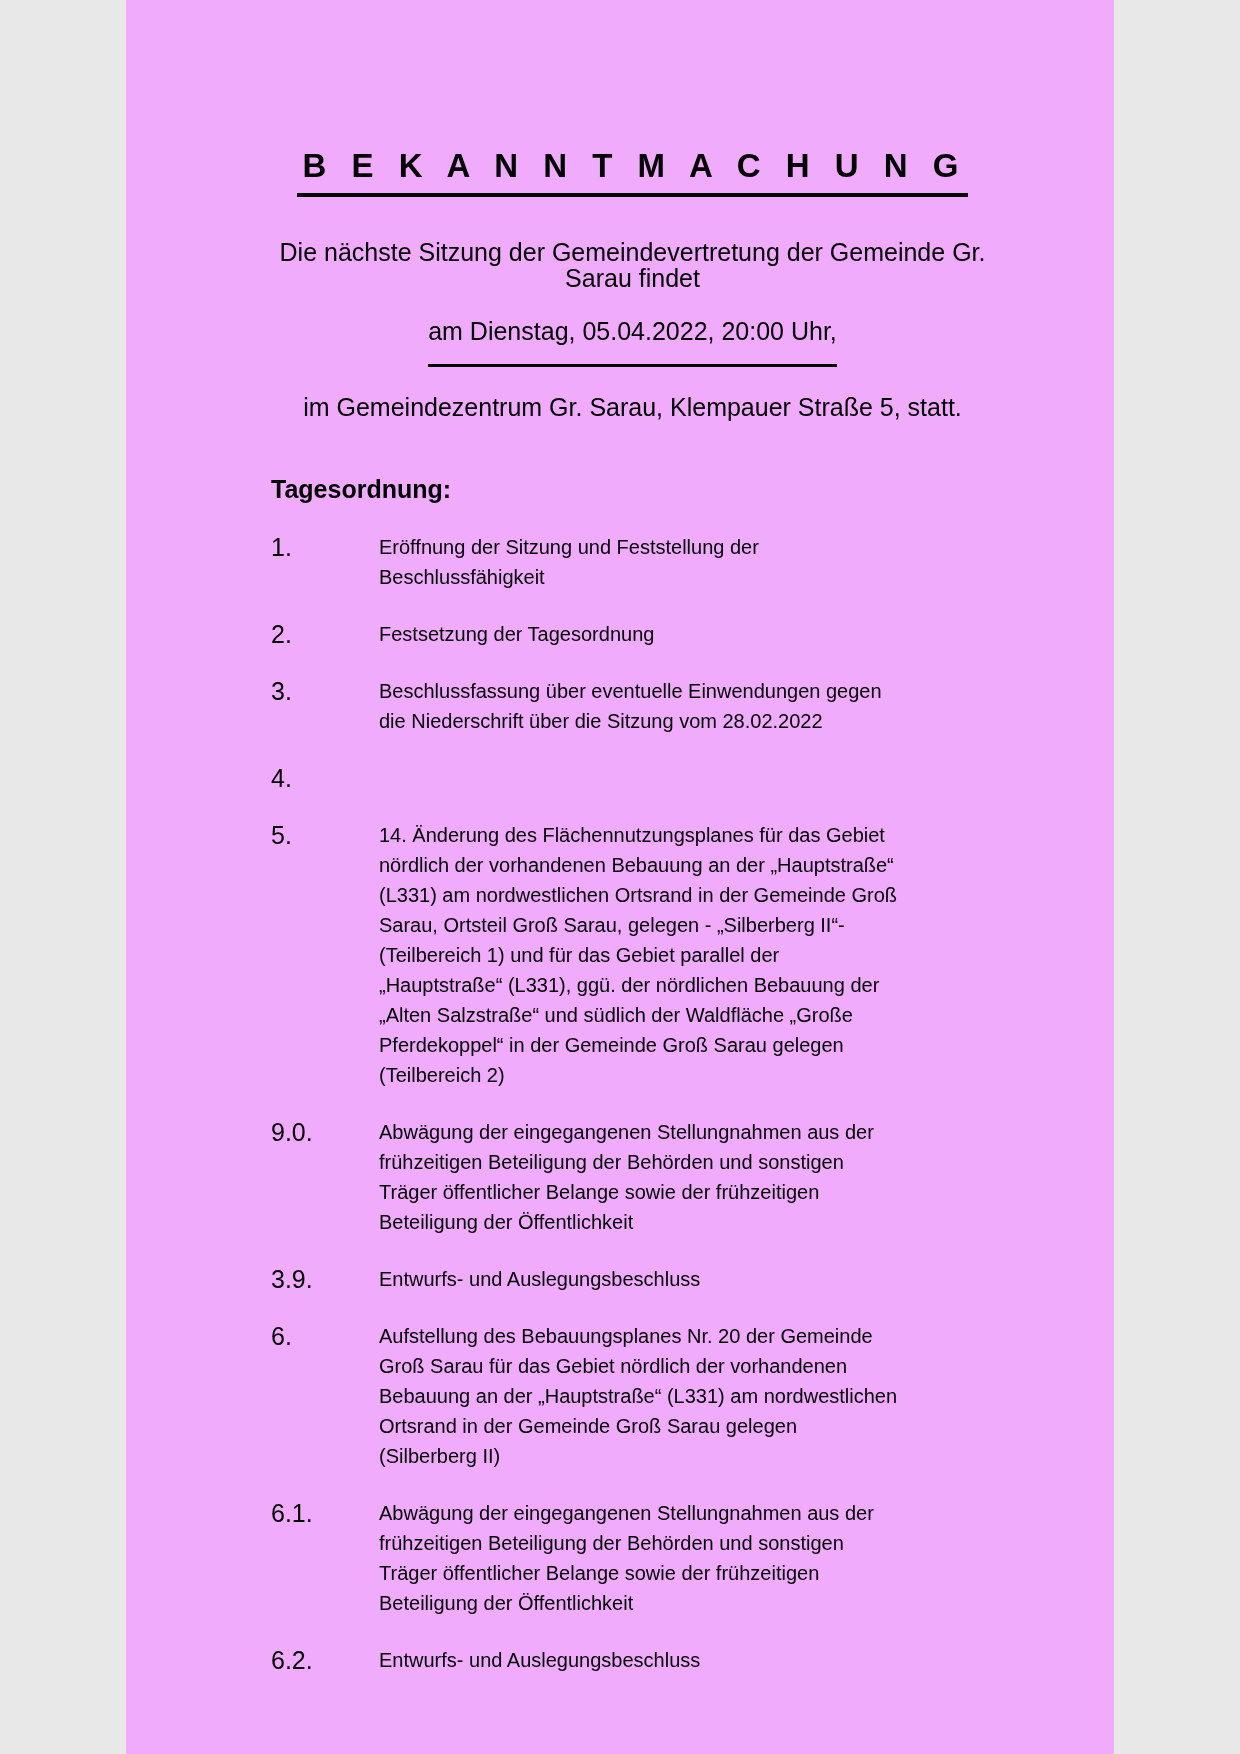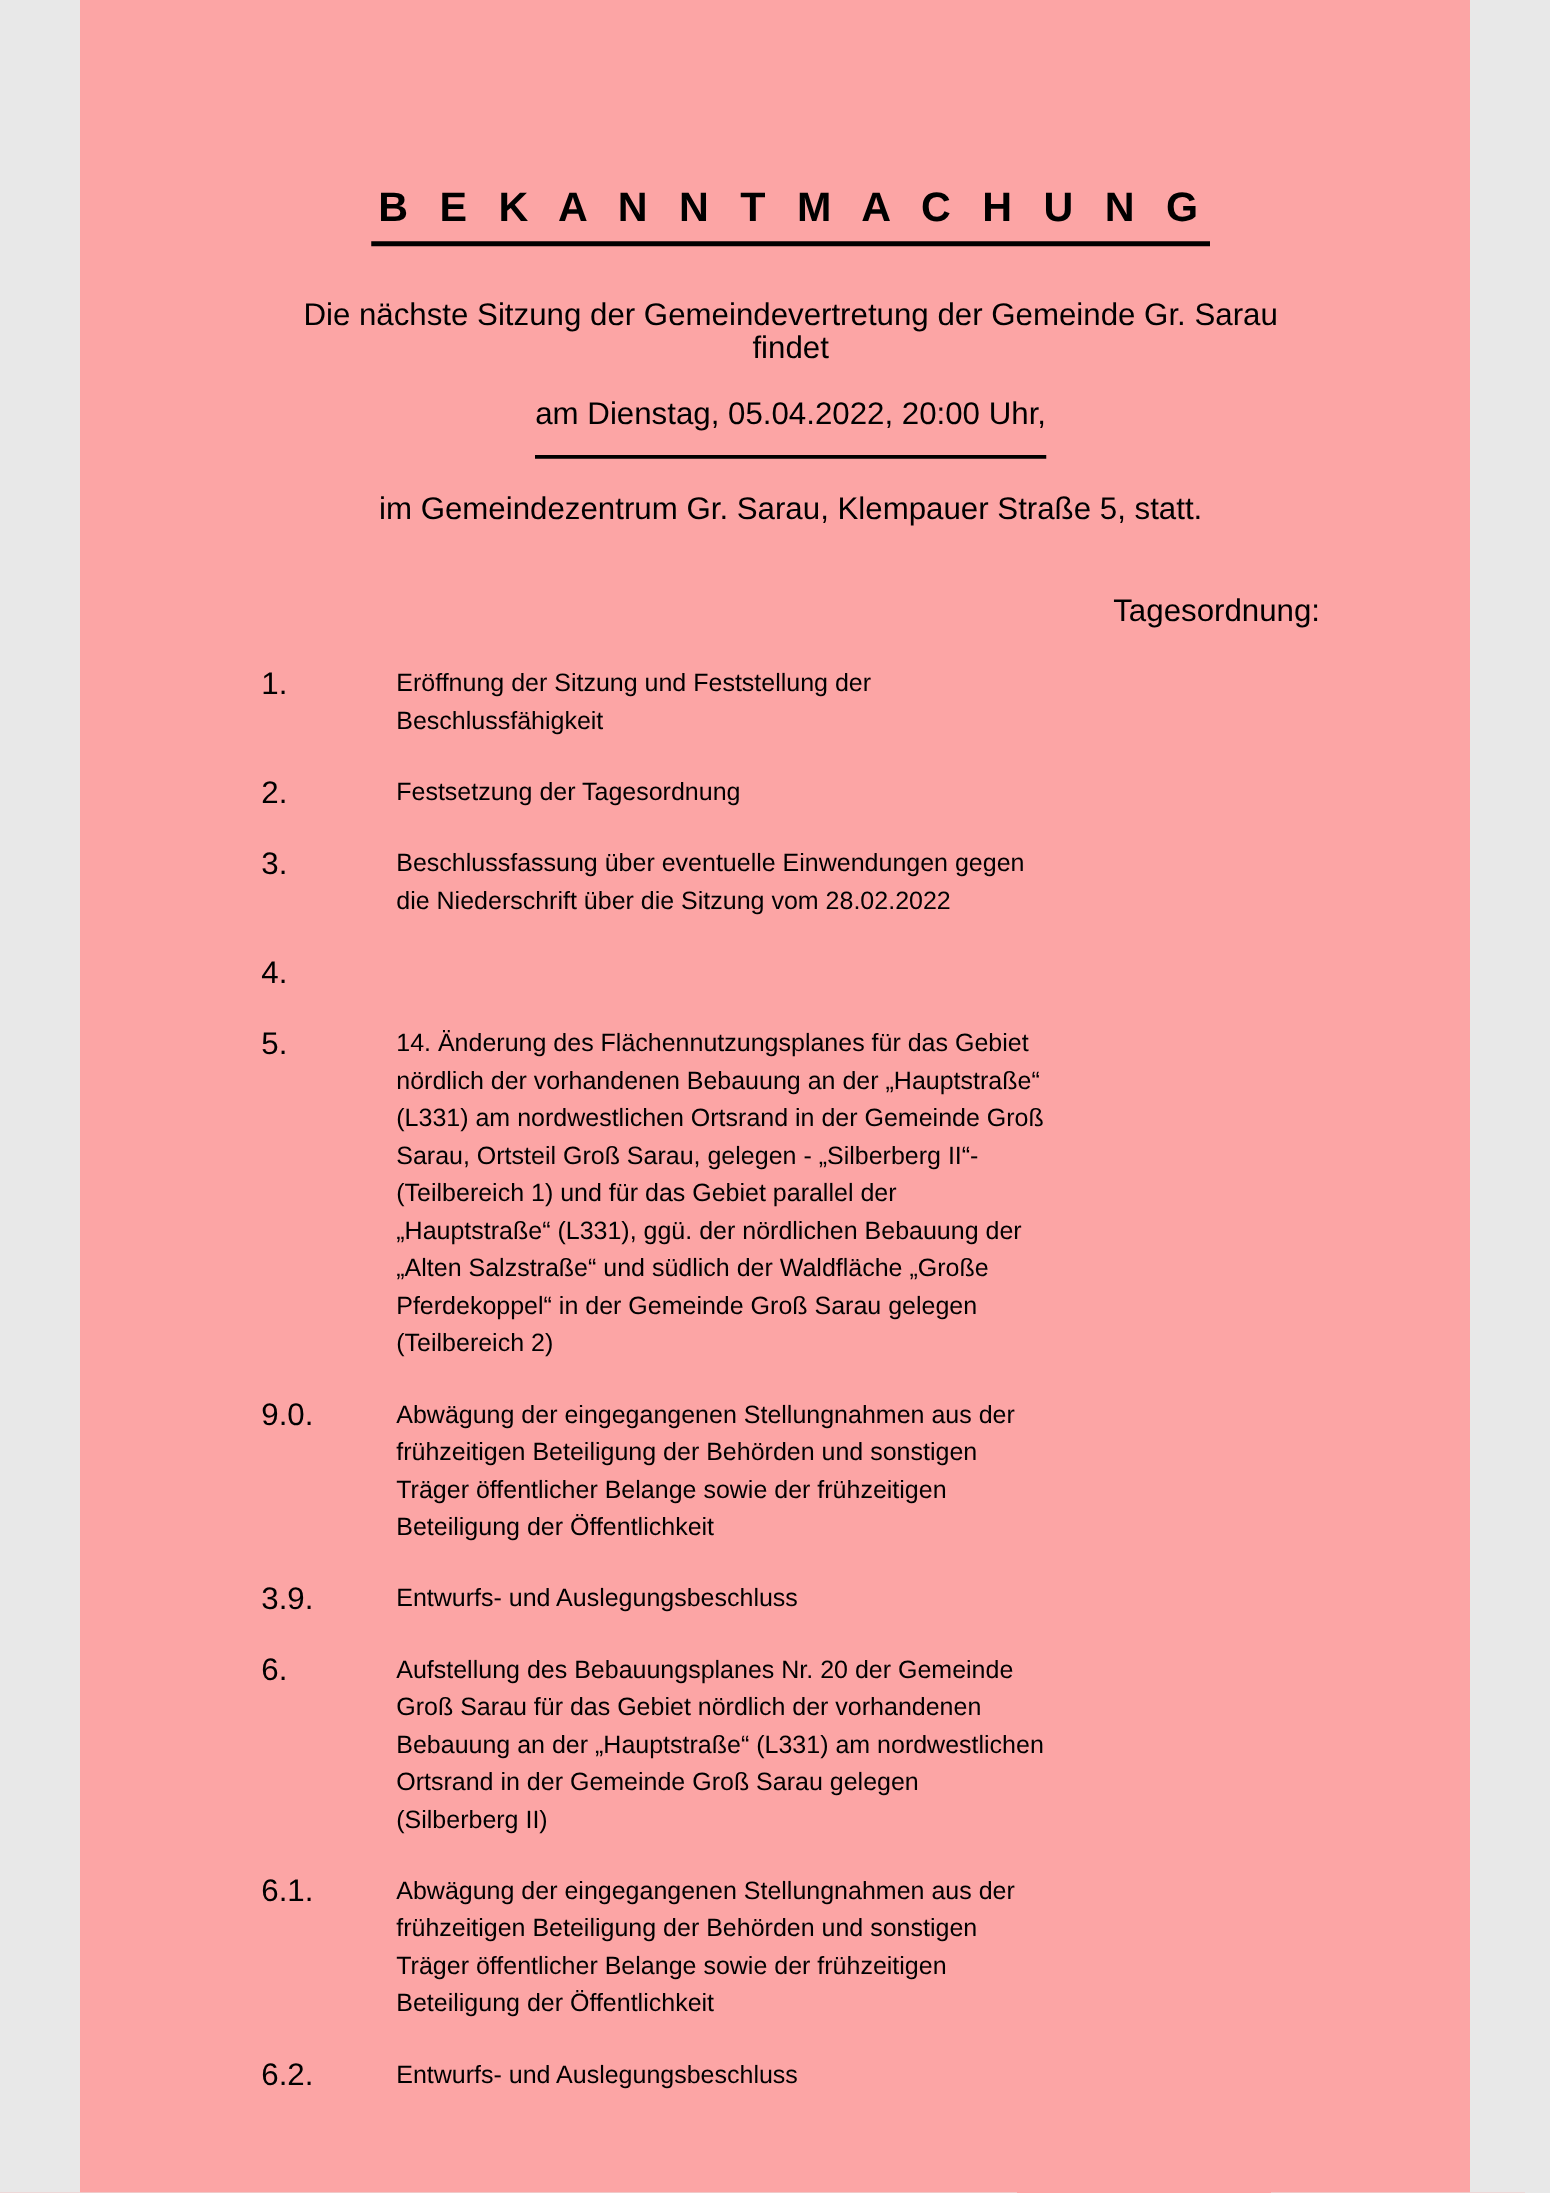--- a/index.html
+++ b/index.html
@@ -2,24 +2,24 @@
 <html lang="de"><head>
 <meta charset="utf-8">
 <style>
   html, body {
     margin: 0;
     padding: 0;
     background: #e8e8e8;
   }
   .page {
     position: relative;
-    width: 1112px;
+    width: 988px;
     height: 1754px;
     margin: 0 auto;
-    background: #fca5a5;
+    background: #f0abfc;
     color: #000000;
     font-family: "Liberation Sans", "DejaVu Sans", sans-serif;
     box-sizing: border-box;
     padding: 140px 120px 0 145px;
     overflow: hidden;
   }
   .doc-title-wrap {
     text-align: center;
     margin: 0 0 0 0;
   }
@@ -41,24 +41,23 @@
   }
   .intro-line.first { margin-top: 42px; }
   .intro-line + .intro-line { margin-top: 27px; }
   .underlined {
     display: inline-block;
     border-bottom: 3px solid #000;
     padding-bottom: 20px;
   }
   .agenda-heading {
     font-size: 25px;
-    font-weight: normal;
+    font-weight: bold;
     margin-top: 54px;
     line-height: 30px;
-    text-align: right;
   }
   .agenda-list {
     margin-top: 28px;
   }
   .agenda-row {
     display: flex;
     align-items: flex-start;
     margin-bottom: 27px;
   }
   .agenda-num {

